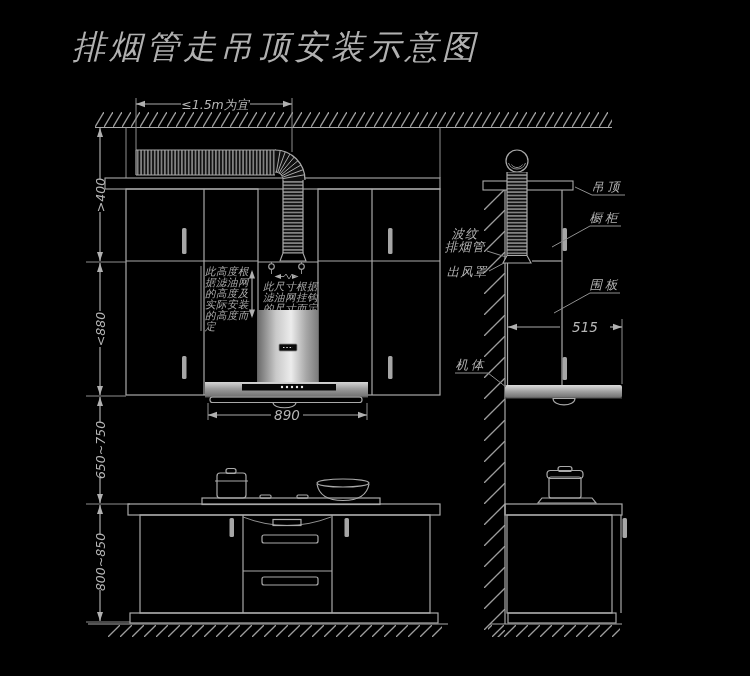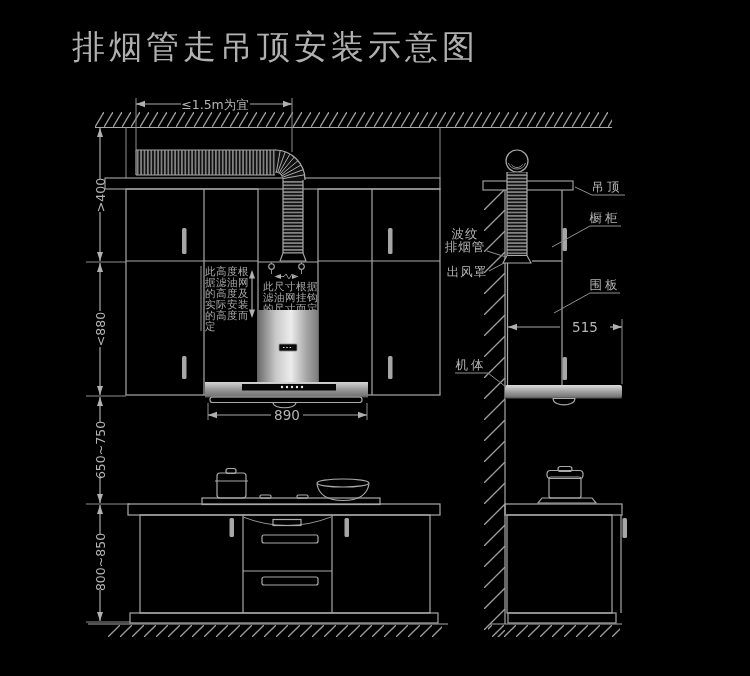--- a/index.html
+++ b/index.html
@@ -1,16 +1,16 @@
 <!DOCTYPE html>
 <html><head>
 <meta charset="utf-8">
 <style>
   html,body{margin:0;padding:0;background:#000;}
-  .stage{position:relative;width:750px;height:676px;background:#000;overflow:hidden;}
+  .stage{position:relative;width:750px;height:676px;background:#000;overflow:hidden;font-style:italic;}
   svg{display:block;}
   svg text{font-family:"DejaVu Sans","Liberation Sans",sans-serif;fill:#b3b3b3;}
   .ttl{font-family:"DejaVu Serif","Liberation Serif",serif;font-size:33px;letter-spacing:4px;fill:#b0b0b0;}
   .lbl{font-size:12.5px;letter-spacing:3px;fill:#b5b5b5;}
   .lblw{font-size:12.5px;letter-spacing:1px;fill:#b5b5b5;}
   .dim{font-size:13.5px;fill:#b5b5b5;}
   .dimr{font-size:12.5px;fill:#b5b5b5;}
   .note{font-size:10.5px;letter-spacing:0.5px;fill:#ababab;}
   .ln{stroke:#a9a9a9;stroke-width:1.2;fill:none;}
   .lnf{stroke:#a9a9a9;stroke-width:1.1;fill:#000;}

